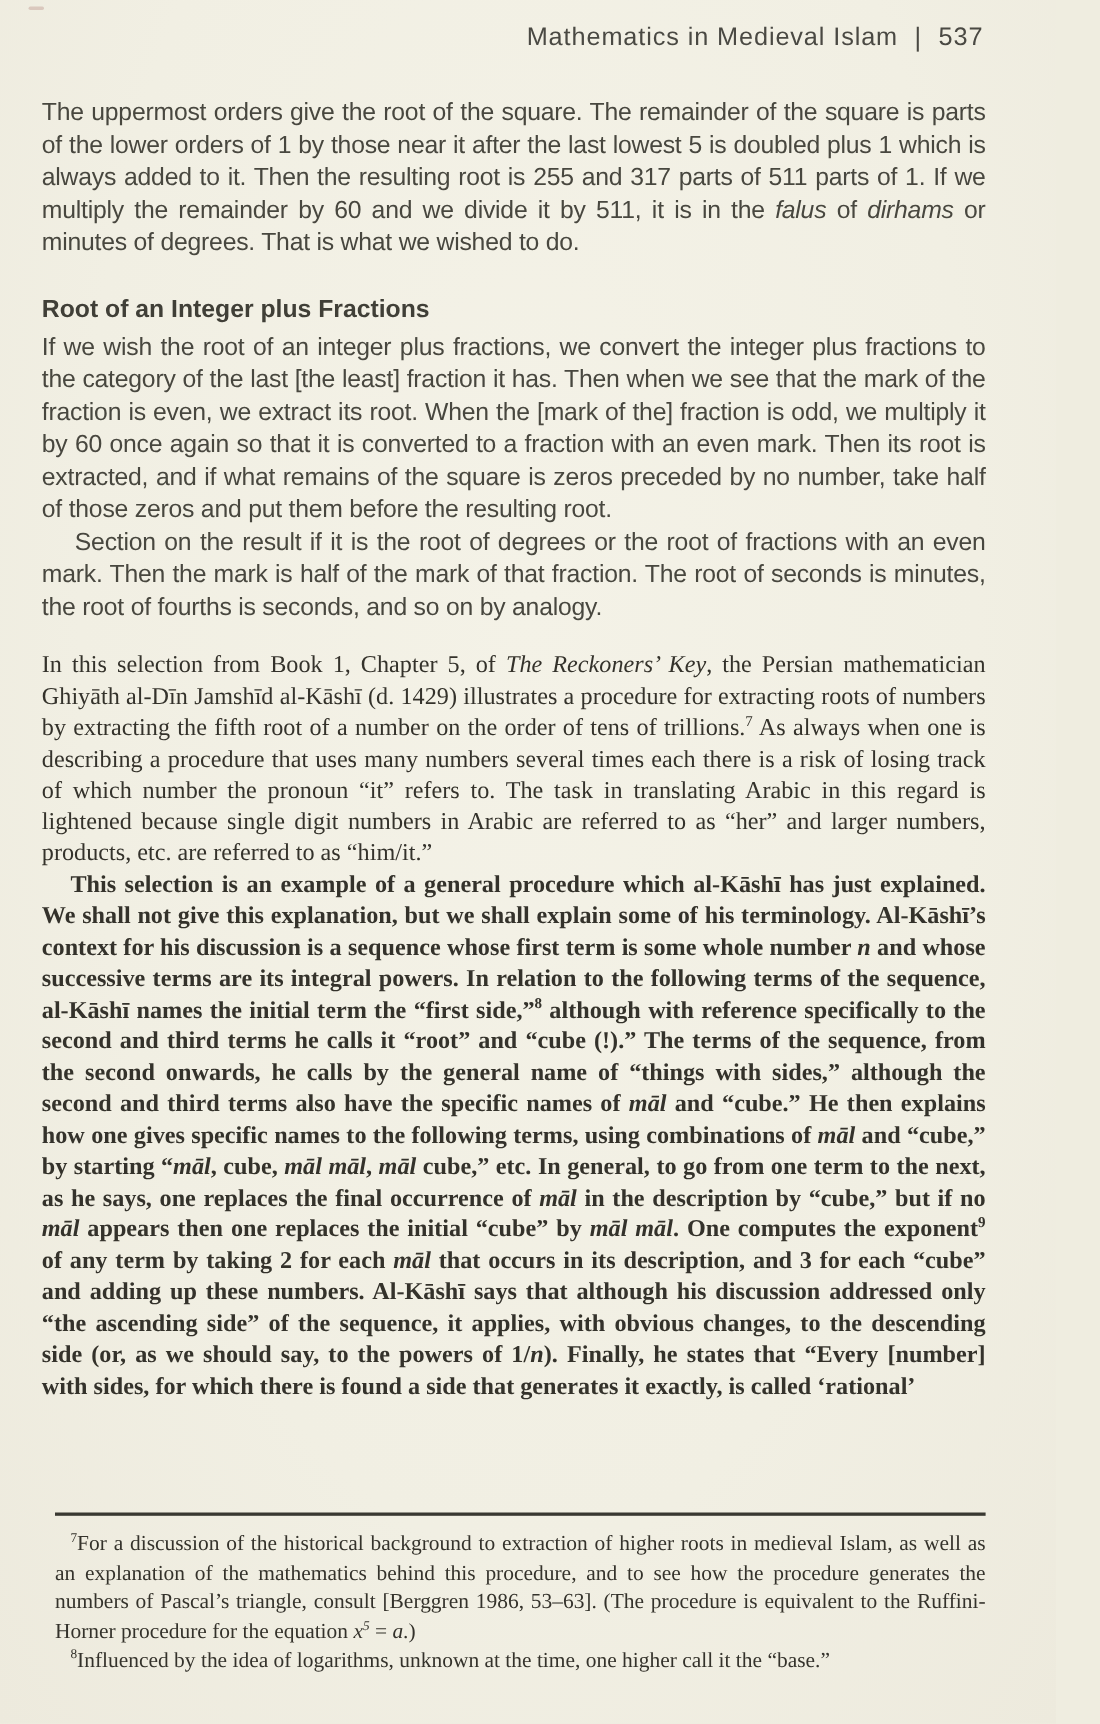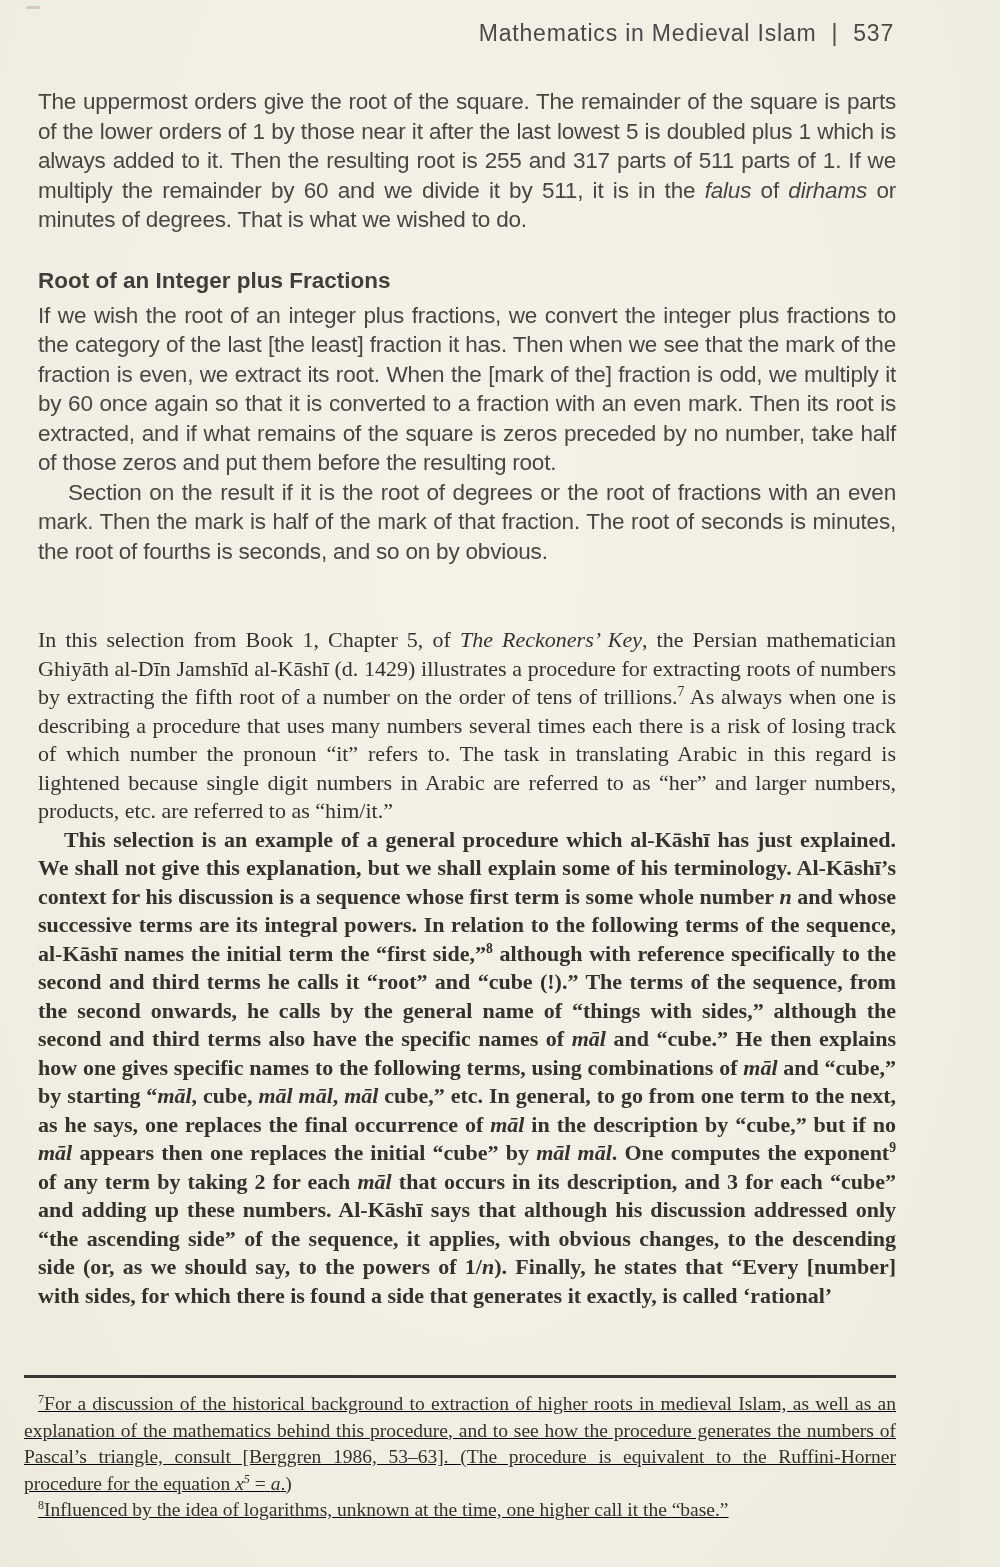--- a/index.html
+++ b/index.html
@@ -55,29 +55,28 @@
   .excerpt-p3 { text-indent: 30px; }
   
   .serif {
     font-family: "Liberation Serif", serif;
     font-size: 22px;
     line-height: 28.5px;
     color: #34322b;
     text-align: justify;
     margin: 0;
   }
-  .commentary { margin-top: 60px; }
+  .commentary { margin-top: 24px; }
   .commentary-p2 { text-indent: 26px; font-weight: bold; }
   
   .footnotes {
     position: absolute;
-    left: 24px;
+    left: 50px;
     right: 64px;
     top: 1375px;
-    text-decoration: underline;
   }
   .fn-rule {
     border: none;
     border-top: 3px solid #393831;
     margin: 0 0 13px 0;
   }
   .fn {
     font-family: "Liberation Serif", serif;
     font-size: 19.5px;
     line-height: 26.5px;
@@ -118,21 +117,21 @@
   <div class="scan-mark"></div>
 
   <header class="running-head">
     <span>Mathematics in Medieval Islam</span><span class="sep">|</span><span>537</span>
   </header>
 
   <section class="excerpt">
     <p class="sans excerpt-p1"><span>The uppermost orders give the root of the square. The remainder of the square is parts of the lower orders of 1 by those near it after the last lowest 5 is doubled plus 1 which is always added to it. Then the resulting root is 255 and 317 parts of 511 parts of 1. If we multiply the remainder by 60 and we divide it by 511, it is in the </span><span class="seg-i">falus</span><span> of </span><span class="seg-i">dirhams</span><span> or minutes of degrees. That is what we wished to do.</span></p>
     <h2 class="excerpt-heading">Root of an Integer plus Fractions</h2>
     <p class="sans"><span>If we wish the root of an integer plus fractions, we convert the integer plus fractions to the category of the last [the least] fraction it has. Then when we see that the mark of the fraction is even, we extract its root. When the [mark of the] fraction is odd, we multiply it by 60 once again so that it is converted to a fraction with an even mark. Then its root is extracted, and if what remains of the square is zeros preceded by no number, take half of those zeros and put them before the resulting root.</span></p>
-    <p class="sans excerpt-p3"><span>Section on the result if it is the root of degrees or the root of fractions with an even mark. Then the mark is half of the mark of that fraction. The root of seconds is minutes, the root of fourths is seconds, and so on by obvious.</span></p>
+    <p class="sans excerpt-p3"><span>Section on the result if it is the root of degrees or the root of fractions with an even mark. Then the mark is half of the mark of that fraction. The root of seconds is minutes, the root of fourths is seconds, and so on by analogy.</span></p>
   </section>
 
   <section class="commentary">
     <p class="serif"><span>In this selection from Book 1, Chapter 5, of </span><span class="seg-i">The Reckoners’ Key</span><span>, the Persian mathematician Ghiyāth al-Dīn Jamshīd al-Kāshī (d. 1429) illustrates a procedure for extracting roots of numbers by extracting the fifth root of a number on the order of tens of trillions.</span><span class="seg-sup">7</span><span> As always when one is describing a procedure that uses many numbers several times each there is a risk of losing track of which number the pronoun “it” refers to. The task in translating Arabic in this regard is lightened because single digit numbers in Arabic are referred to as “her” and larger numbers, products, etc. are referred to as “him/it.”</span></p>
     <p class="serif commentary-p2"><span>This selection is an example of a general procedure which al-Kāshī has just explained. We shall not give this explanation, but we shall explain some of his terminology. Al-Kāshī’s context for his discussion is a sequence whose first term is some whole number </span><span class="seg-i">n</span><span> and whose successive terms are its integral powers. In relation to the following terms of the sequence, al-Kāshī names the initial term the “first side,”</span><span class="seg-sup">8</span><span> although with reference specifically to the second and third terms he calls it “root” and “cube (!).” The terms of the sequence, from the second onwards, he calls by the general name of “things with sides,” although the second and third terms also have the specific names of </span><span class="seg-i">māl</span><span> and “cube.” He then explains how one gives specific names to the following terms, using combinations of </span><span class="seg-i">māl</span><span> and “cube,” by starting “</span><span class="seg-i">māl</span><span>, cube, </span><span class="seg-i">māl māl</span><span>, </span><span class="seg-i">māl</span><span> cube,” etc. In general, to go from one term to the next, as he says, one replaces the final occurrence of </span><span class="seg-i">māl</span><span> in the description by “cube,” but if no </span><span class="seg-i">māl</span><span> appears then one replaces the initial “cube” by </span><span class="seg-i">māl māl</span><span>. One computes the exponent</span><span class="seg-sup">9</span><span> of any term by taking 2 for each </span><span class="seg-i">māl</span><span> that occurs in its description, and 3 for each “cube” and adding up these numbers. Al-Kāshī says that although his discussion addressed only “the ascending side” of the sequence, it applies, with obvious changes, to the descending side (or, as we should say, to the powers of 1/</span><span class="seg-i">n</span><span>). Finally, he states that “Every [number] with sides, for which there is found a side that generates it exactly, is called ‘rational’</span></p>
   </section>
 
   <footer class="footnotes">
     <hr class="fn-rule">
     <p class="fn"><span class="seg-sup">7</span><span>For a discussion of the historical background to extraction of higher roots in medieval Islam, as well as an explanation of the mathematics behind this procedure, and to see how the procedure generates the numbers of Pascal’s triangle, consult [Berggren 1986, 53–63]. (The procedure is equivalent to the Ruffini-Horner procedure for the equation </span><span class="seg-i">x</span><span class="seg-supi">5</span><span> = </span><span class="seg-i">a</span><span>.)</span></p>

